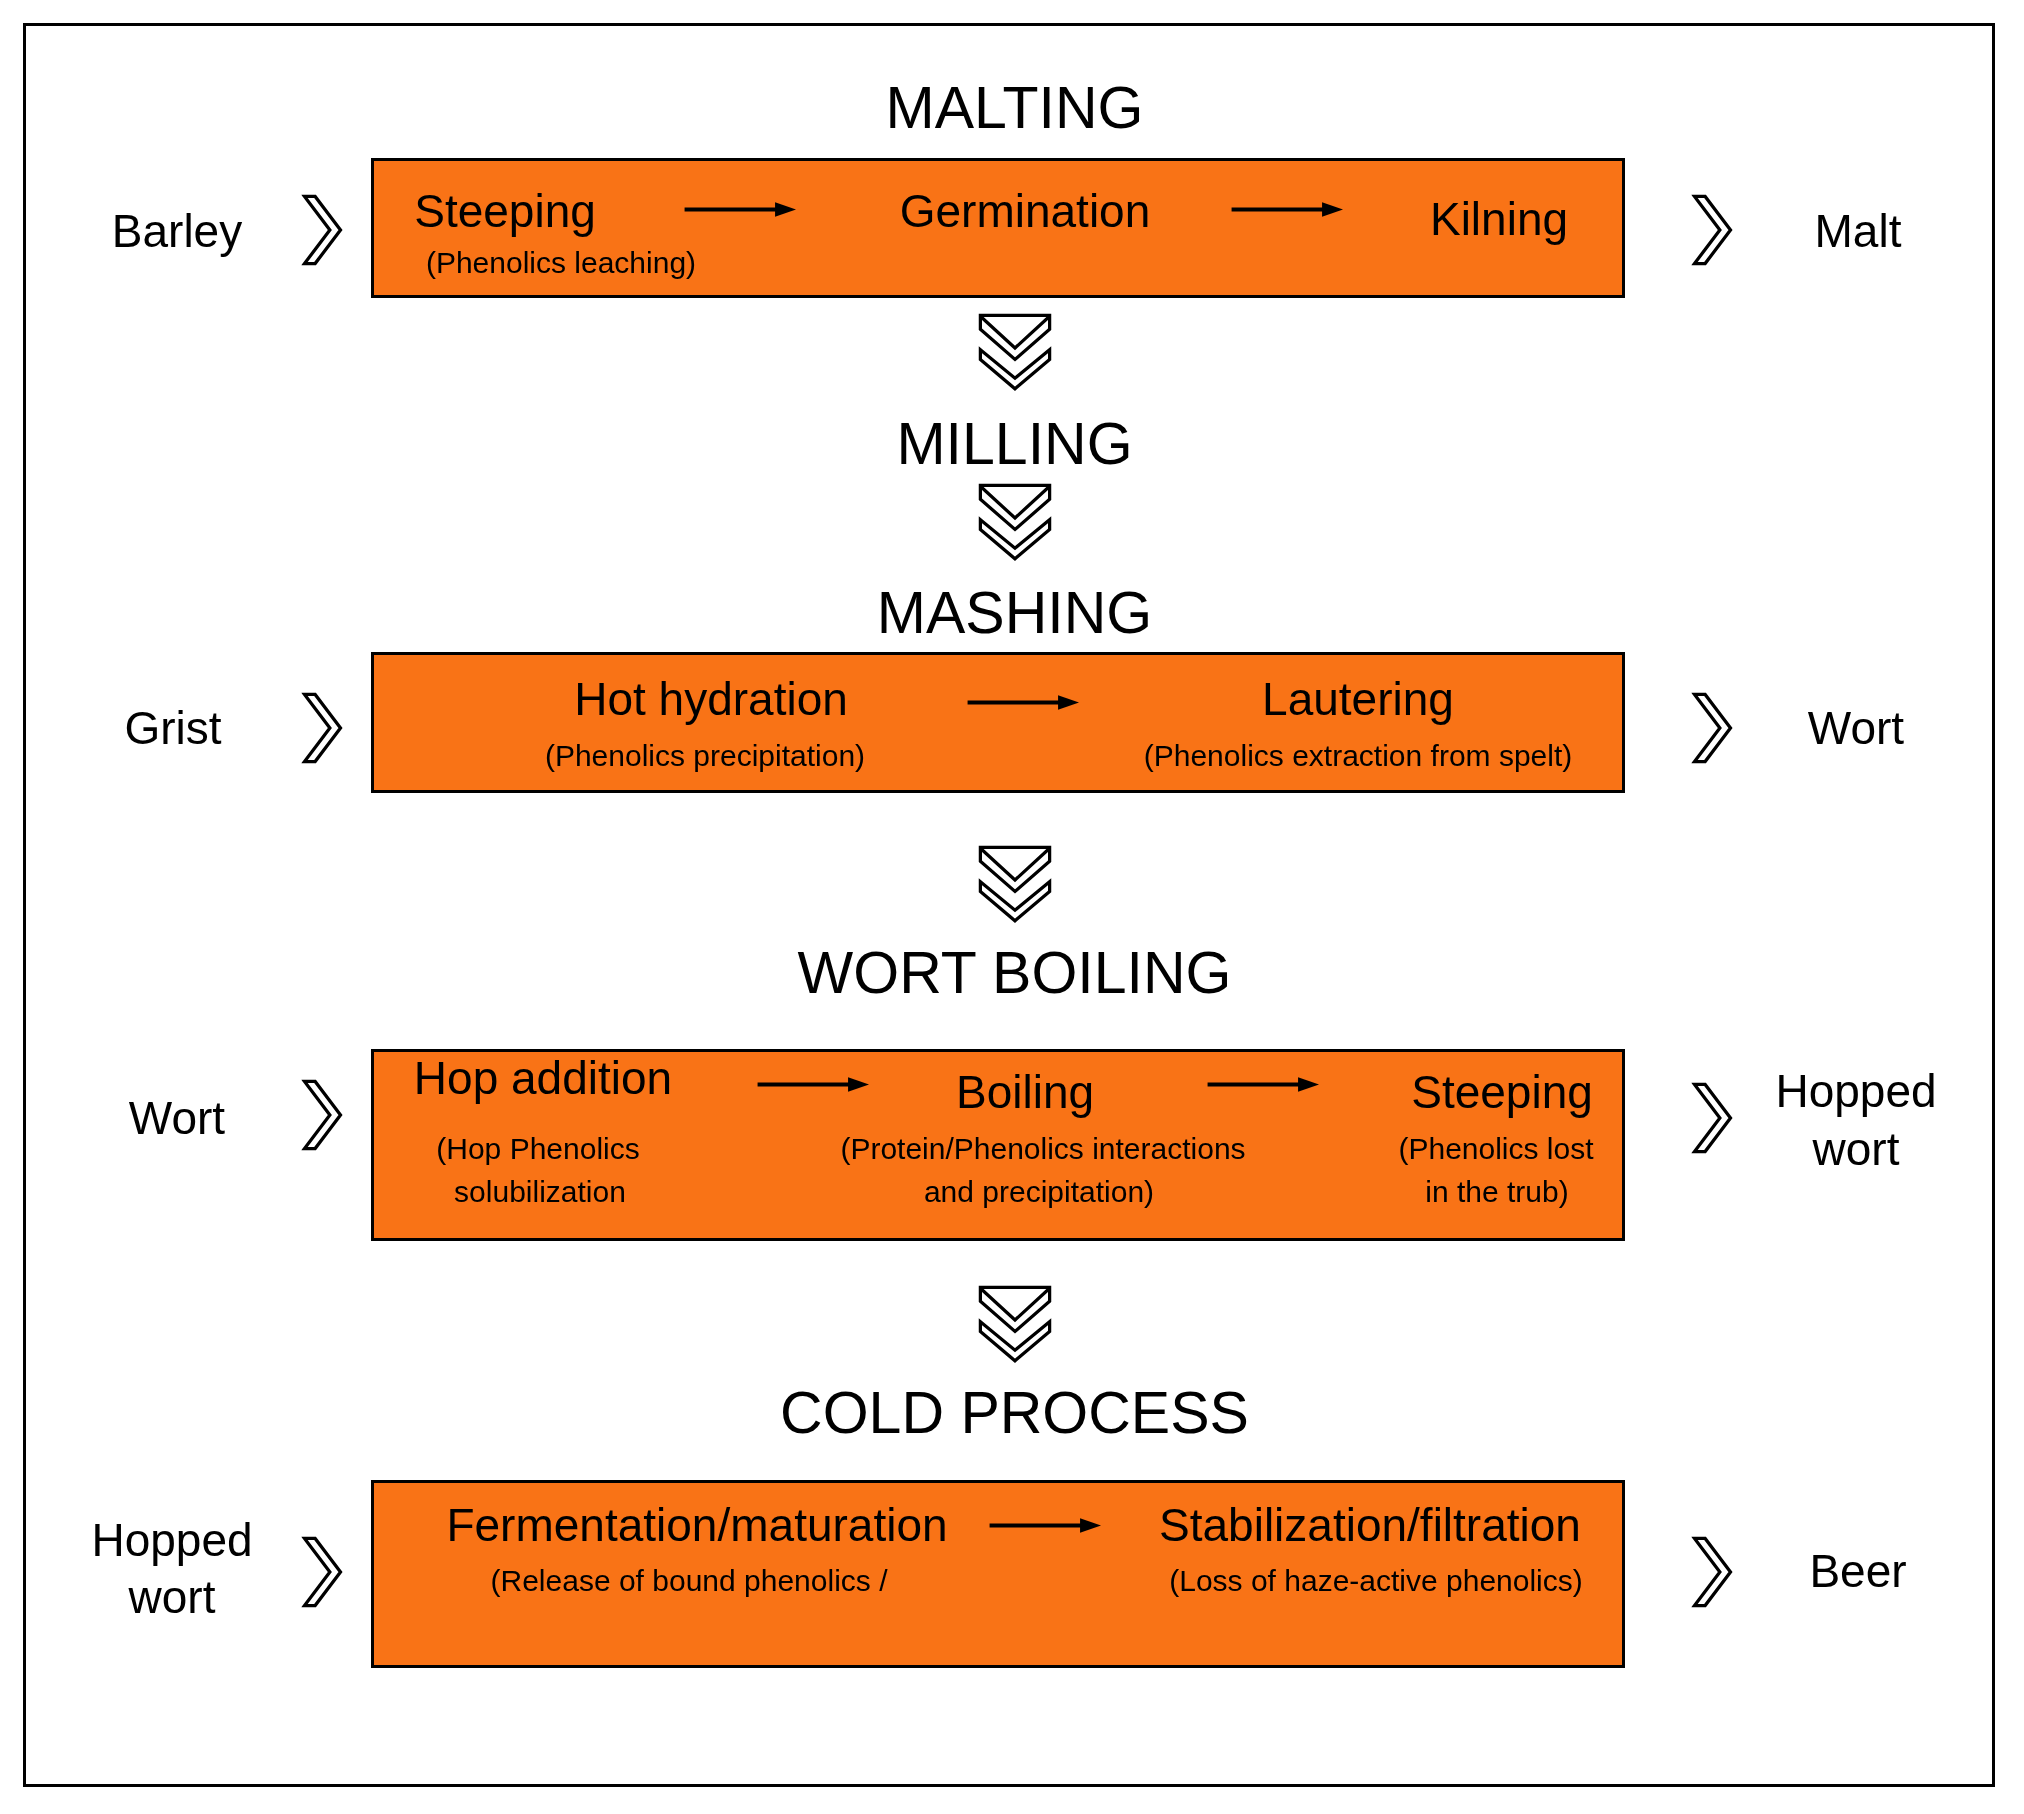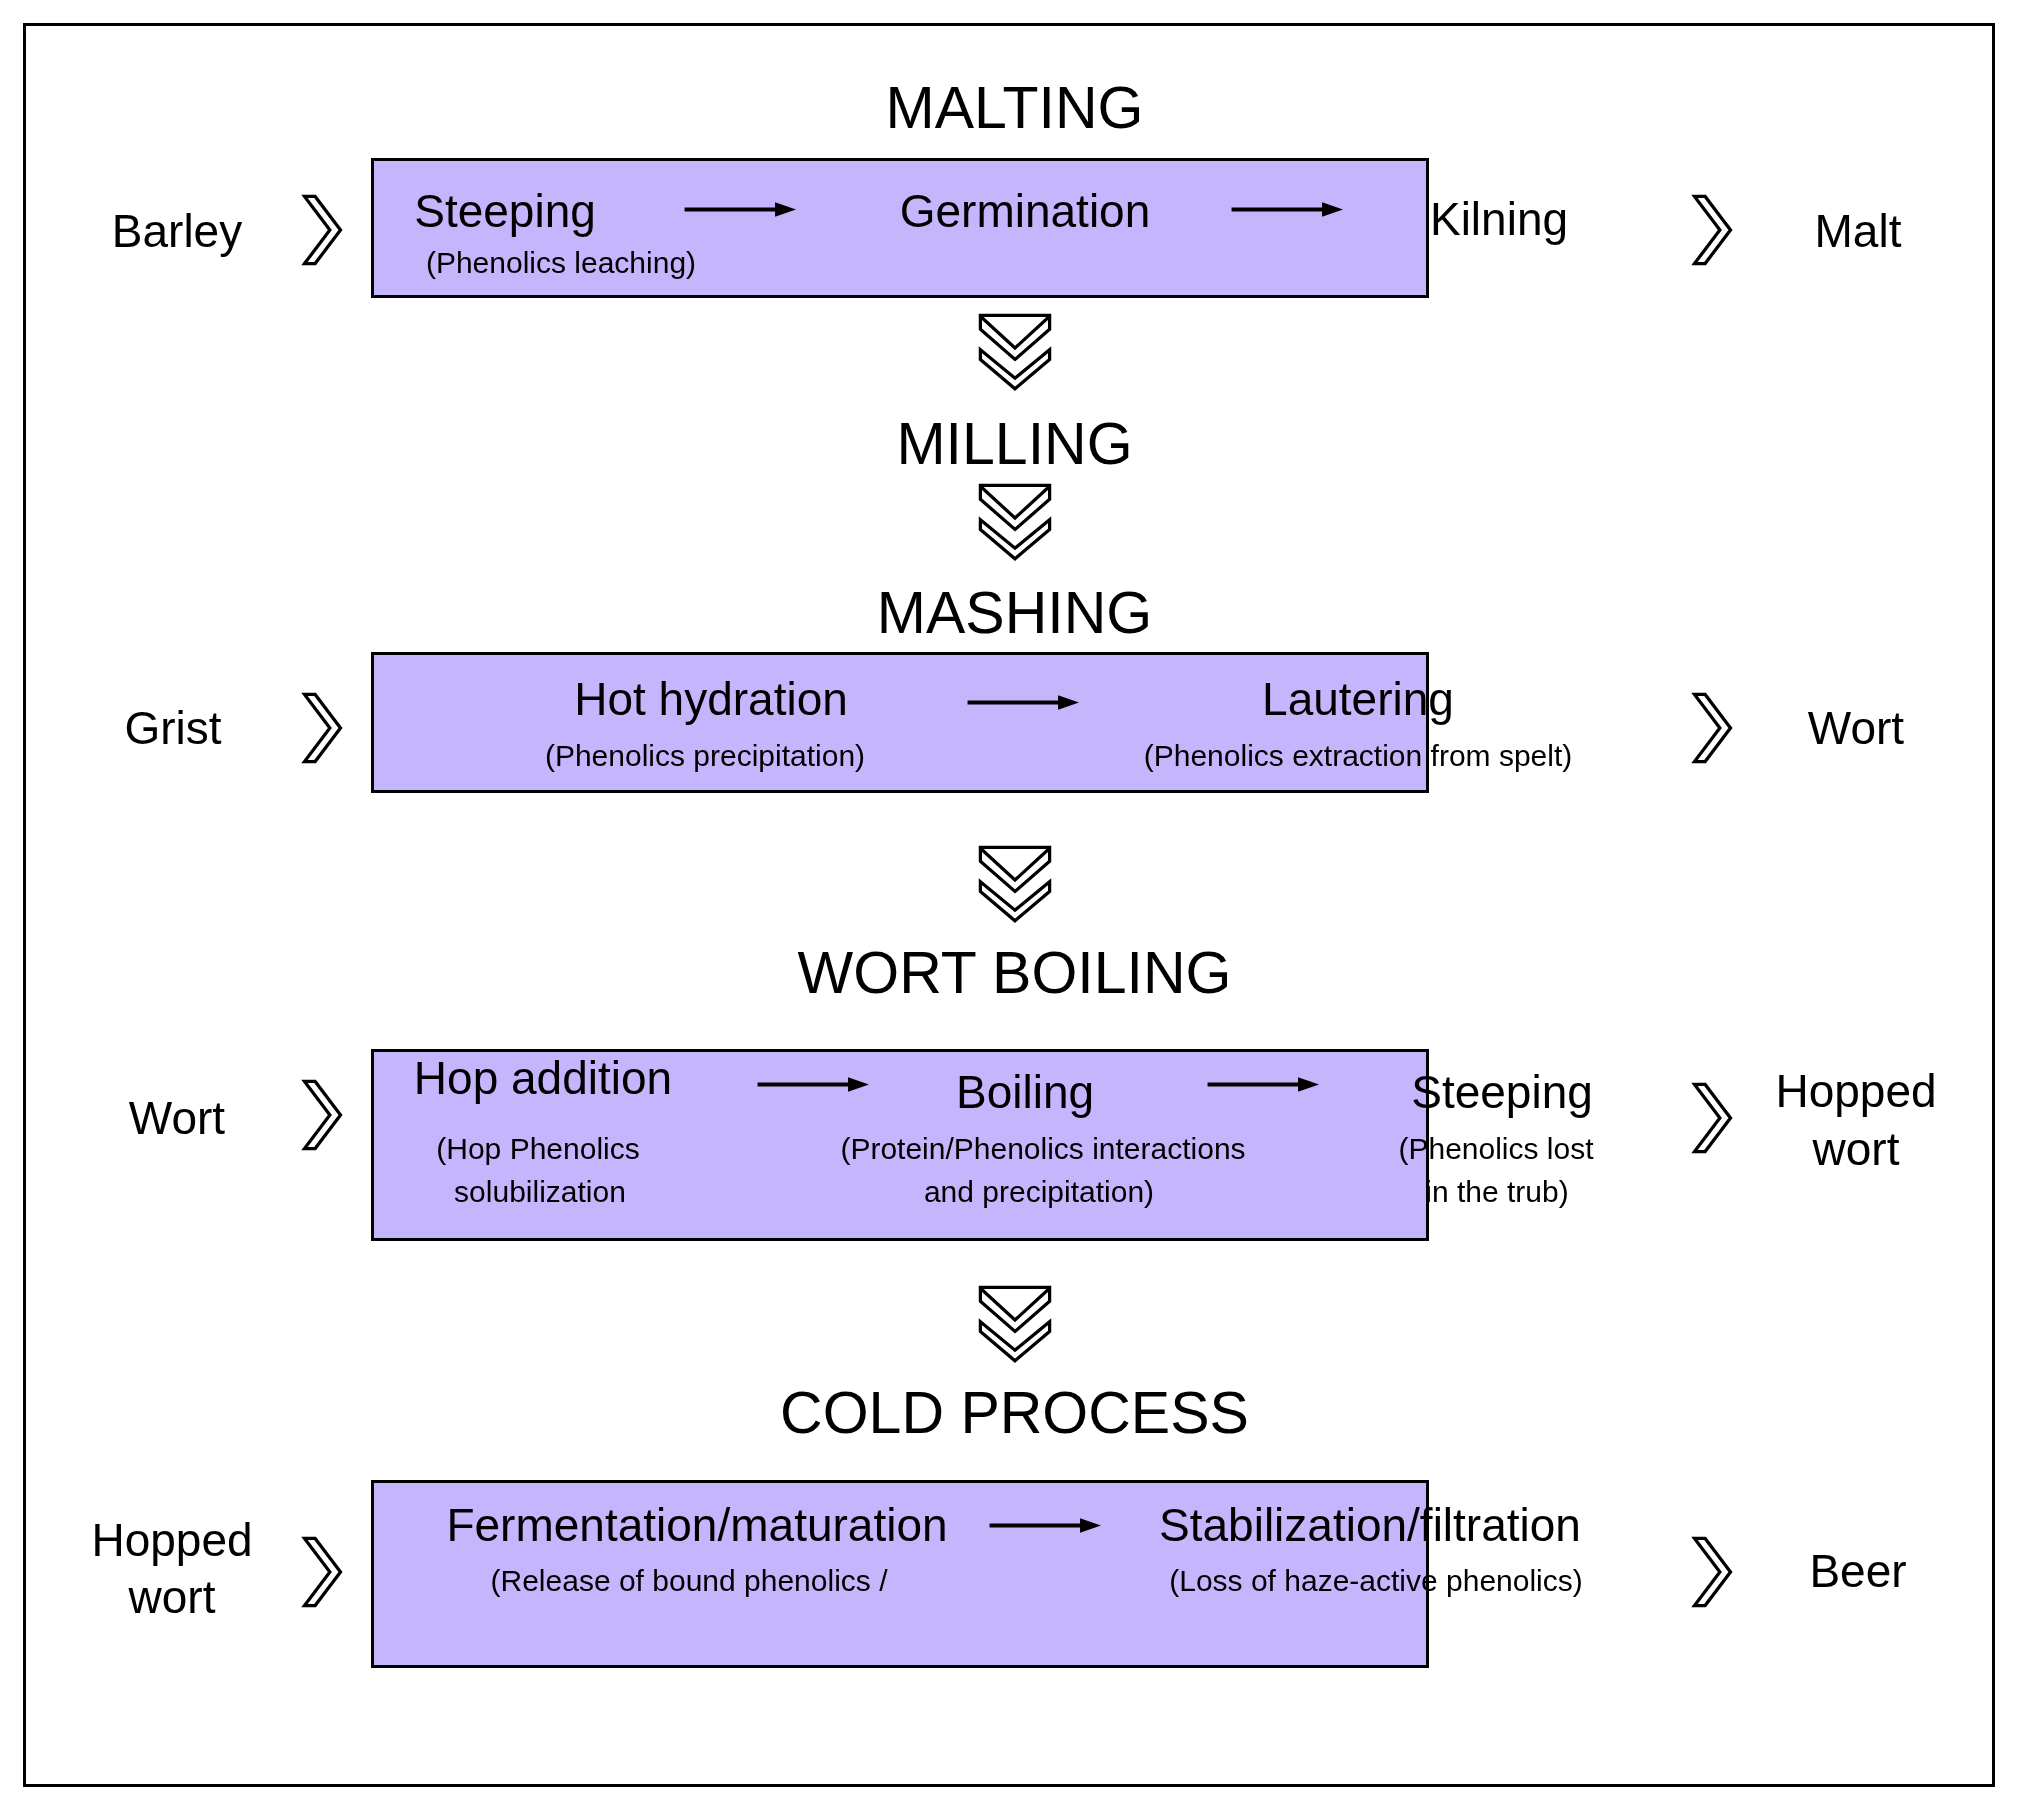--- a/index.html
+++ b/index.html
@@ -24,24 +24,24 @@
     position: absolute;
     left: 0; width: 2029px;
     text-align: center;
     font-size: 59px;
     line-height: 65px;
     white-space: nowrap;
   }
   .box {
     position: absolute;
     left: 371px;
-    width: 1058px;
+    width: 1254px;
     border: 3.3px solid #000;
     box-sizing: border-box;
-    background: #c4b5fd;
+    background: #f97316;
   }
   .step-label {
     position: absolute;
     transform: translateX(-50%);
     font-size: 46px;
     line-height: 52px;
     white-space: nowrap;
   }
   .step-note {
     position: absolute;

